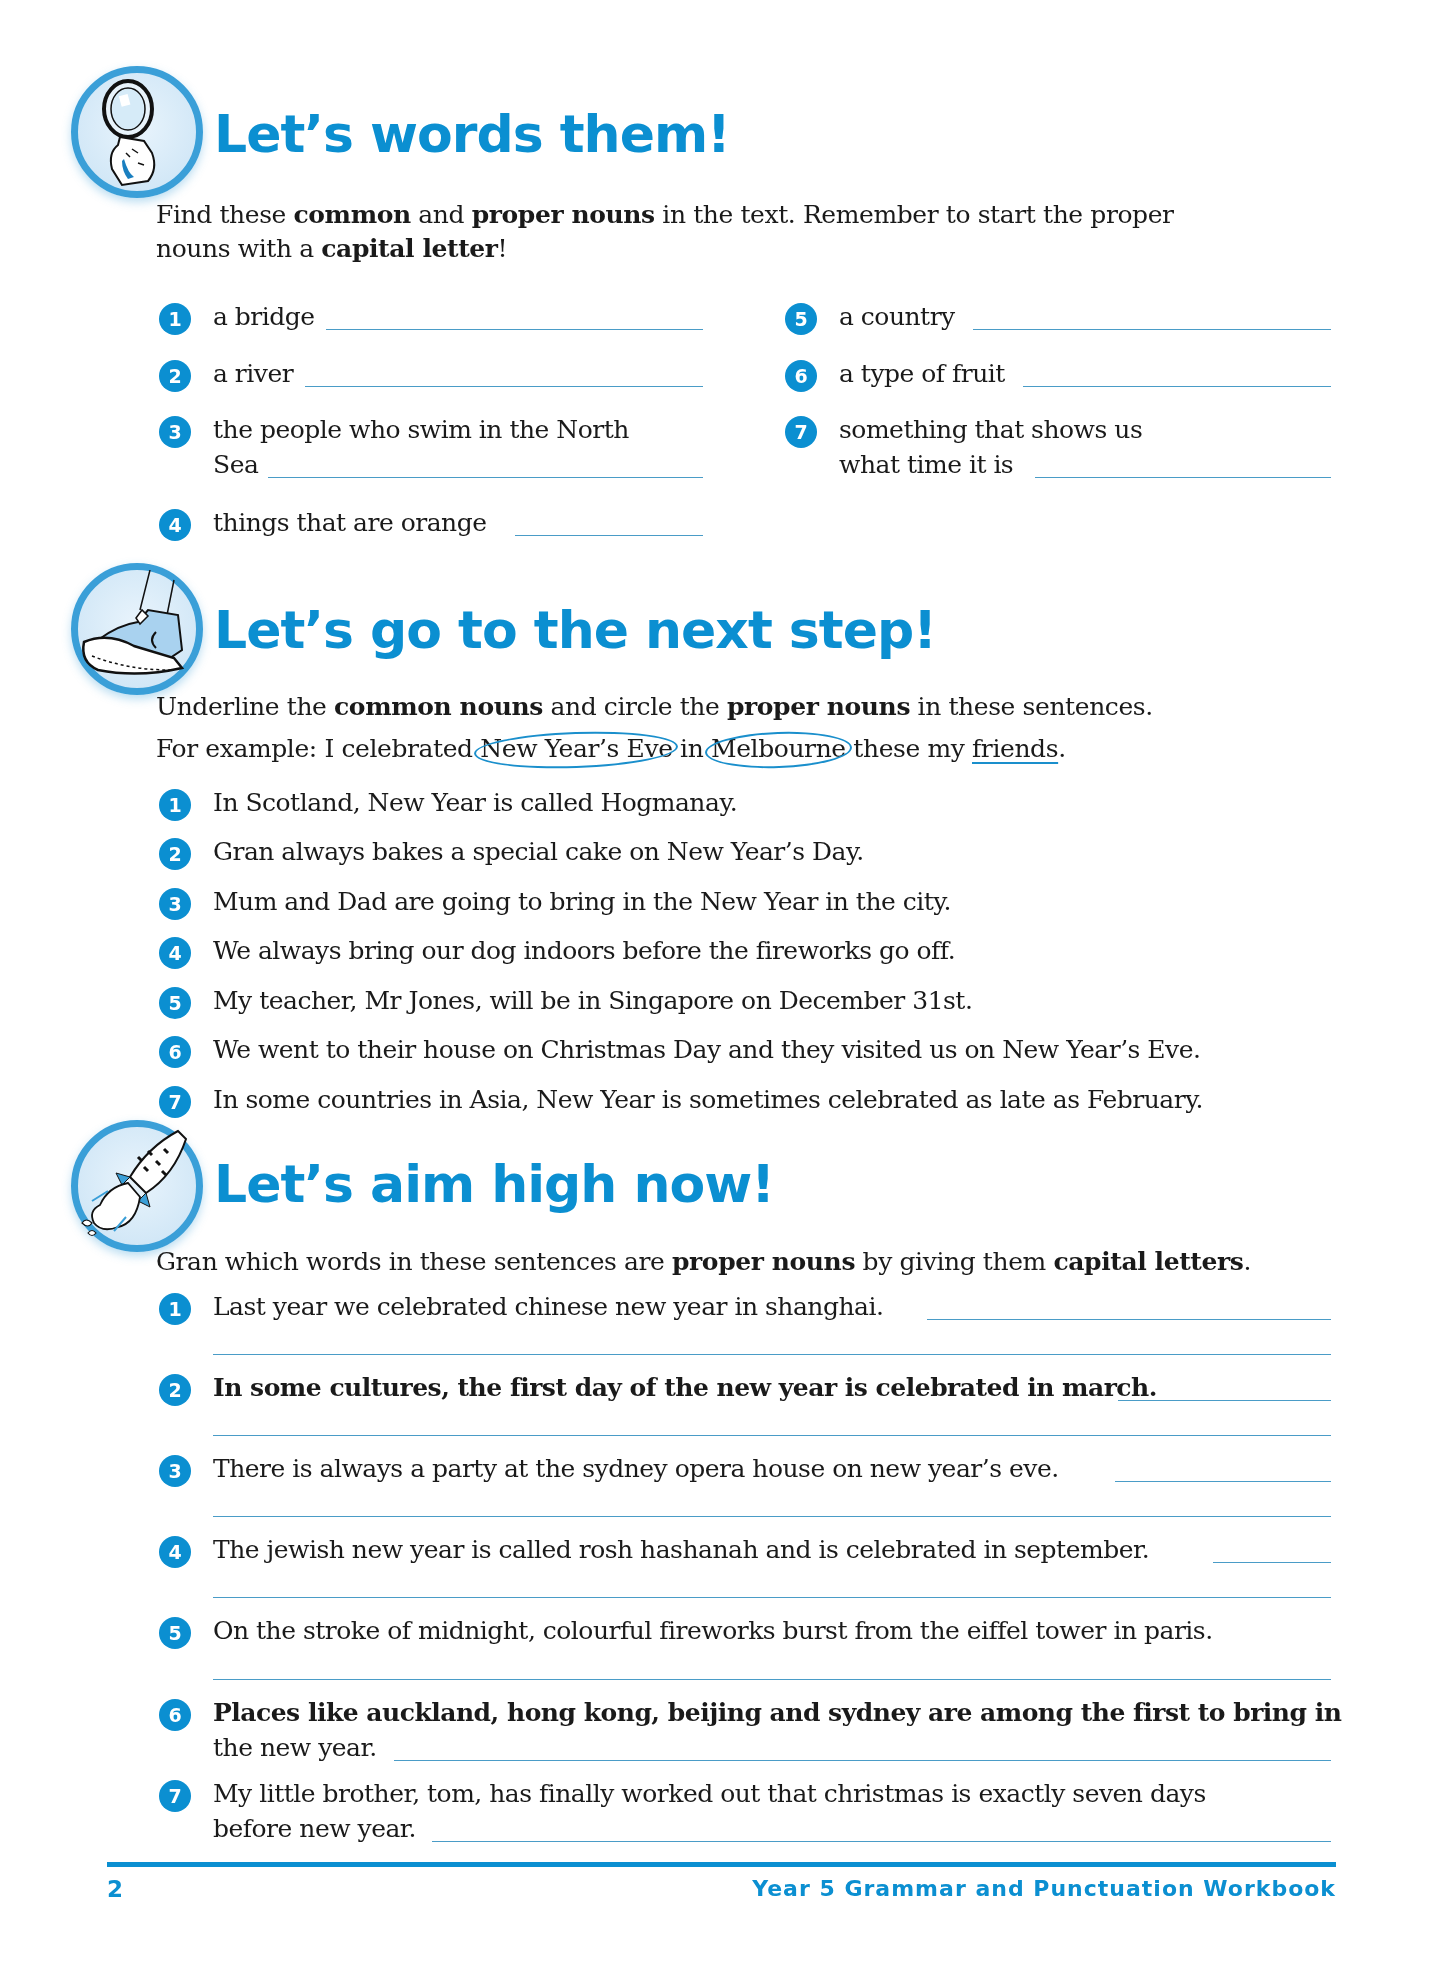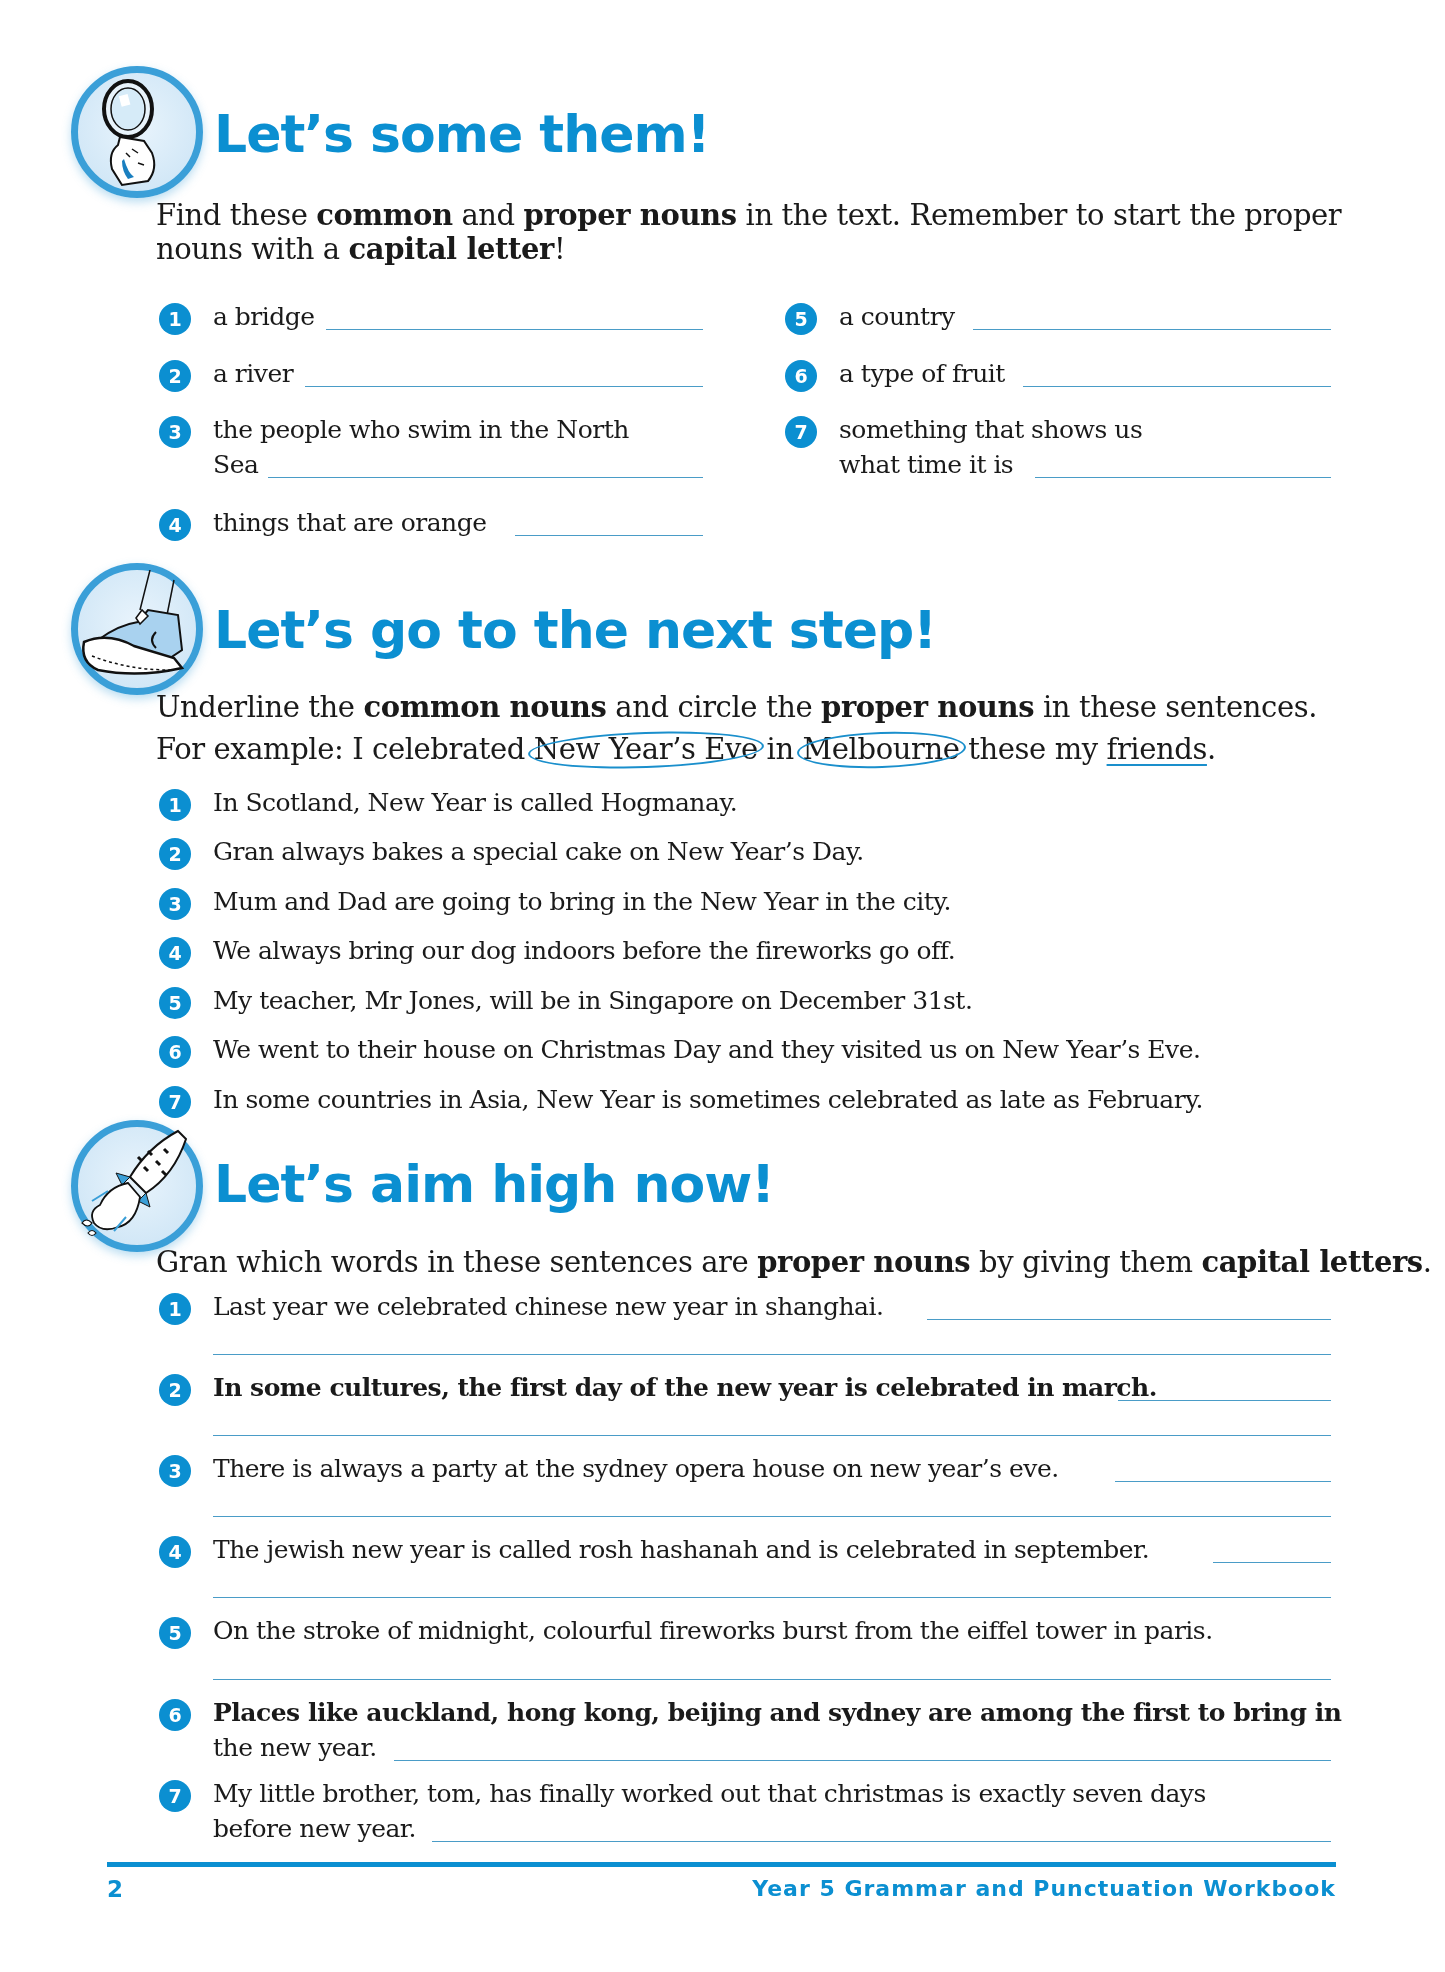--- a/index.html
+++ b/index.html
@@ -4,21 +4,21 @@
 <style>
   html, body { margin:0; padding:0; background:#ffffff; }
   body { width:1445px; height:1972px; position:relative; overflow:hidden;
          font-family:"DejaVu Serif", serif; color:#1a1a1a; }
   .icon-circle { position:absolute; width:118px; height:118px; border-radius:50%;
                  border:7px solid #3a9fd8; background:radial-gradient(circle at 50% 45%, #e9f4fc 0%, #d3e8f7 70%, #c6e0f4 100%);
                  box-shadow:0 4px 10px rgba(58,159,216,0.35); }
   .icon-circle svg { position:absolute; left:0; top:0; width:118px; height:118px; }
   .title { position:absolute; font-family:"DejaVu Sans", sans-serif; font-weight:bold;
            color:#0b8fd1; font-size:52px; letter-spacing:-1px; white-space:nowrap; line-height:1; }
-  .instr { position:absolute; left:156px; font-size:29px; line-height:34px; white-space:nowrap; letter-spacing:-0.4px; }
+  .instr { position:absolute; left:156px; font-size:25px; line-height:34px; white-space:nowrap; letter-spacing:-0.4px; }
   .instr b { font-weight:bold; }
   .badge { position:absolute; width:32px; height:32px; border-radius:50%; background:#0b8fd1;
            color:#fff; font-family:"DejaVu Sans", sans-serif; font-weight:bold; font-size:19px;
            line-height:32px; text-align:center; }
   .item-text { position:absolute; font-size:25px; line-height:34px; white-space:nowrap; letter-spacing:-0.5px; }
   .rule { position:absolute; height:0; border-top:1.5px solid #4a9cc7; }
   .circled { position:relative; display:inline-block;text-align:center; }
   .circled::before { content:""; position:absolute; left:-6px; right:-6px; top:0px; bottom:-2px;
                      border:2.5px solid #1a8fcc; border-radius:50%; transform:rotate(-2deg); }
   .underlined { text-decoration:underline; text-decoration-color:#1a8fcc; text-decoration-thickness:2px; text-underline-offset:5px; }
@@ -32,21 +32,21 @@
 <div class="icon-circle" style="left:71px; top:66px;">
   <svg viewBox="0 0 118 118">
     <ellipse cx="50" cy="36" rx="24" ry="28" fill="#e8f3fb" stroke="#111" stroke-width="4"></ellipse>
     <ellipse cx="50" cy="36" rx="17" ry="21" fill="#d6ebf8" stroke="#111" stroke-width="1.5"></ellipse>
     <rect x="42" y="22" width="9" height="11" fill="#fff" transform="rotate(-15 46 27)"></rect>
     <path d="M42 64 L40 72 Q30 80 34 96 L44 112 L70 108 Q80 96 74 80 L66 68 Z" fill="#fff" stroke="#111" stroke-width="2"></path>
     <path d="M46 86 Q50 100 56 104 L50 106 Q44 98 44 88 Z" fill="#1a7fc0"></path>
     <path d="M54 76 L60 80 M48 80 L52 84 M60 90 L66 92" stroke="#111" stroke-width="1.5"></path>
   </svg>
 </div>
-<div class="title" style="left:214px; top:108px;">Let’s some them!</div>
+<div class="title" style="left:214px; top:108px;">Let’s words them!</div>
 
 <div class="instr" style="top:198px;">
   <span>Find these </span><b>common</b><span> and </span><b>proper nouns</b><span> in the text. Remember to start the proper</span>
 </div>
 <div class="instr" style="top:232px;">
   <span>nouns with a </span><b>capital letter</b><span>!</span>
 </div>
 
 <div>
   <div class="badge" style="left:159px; top:303px;">1</div>

